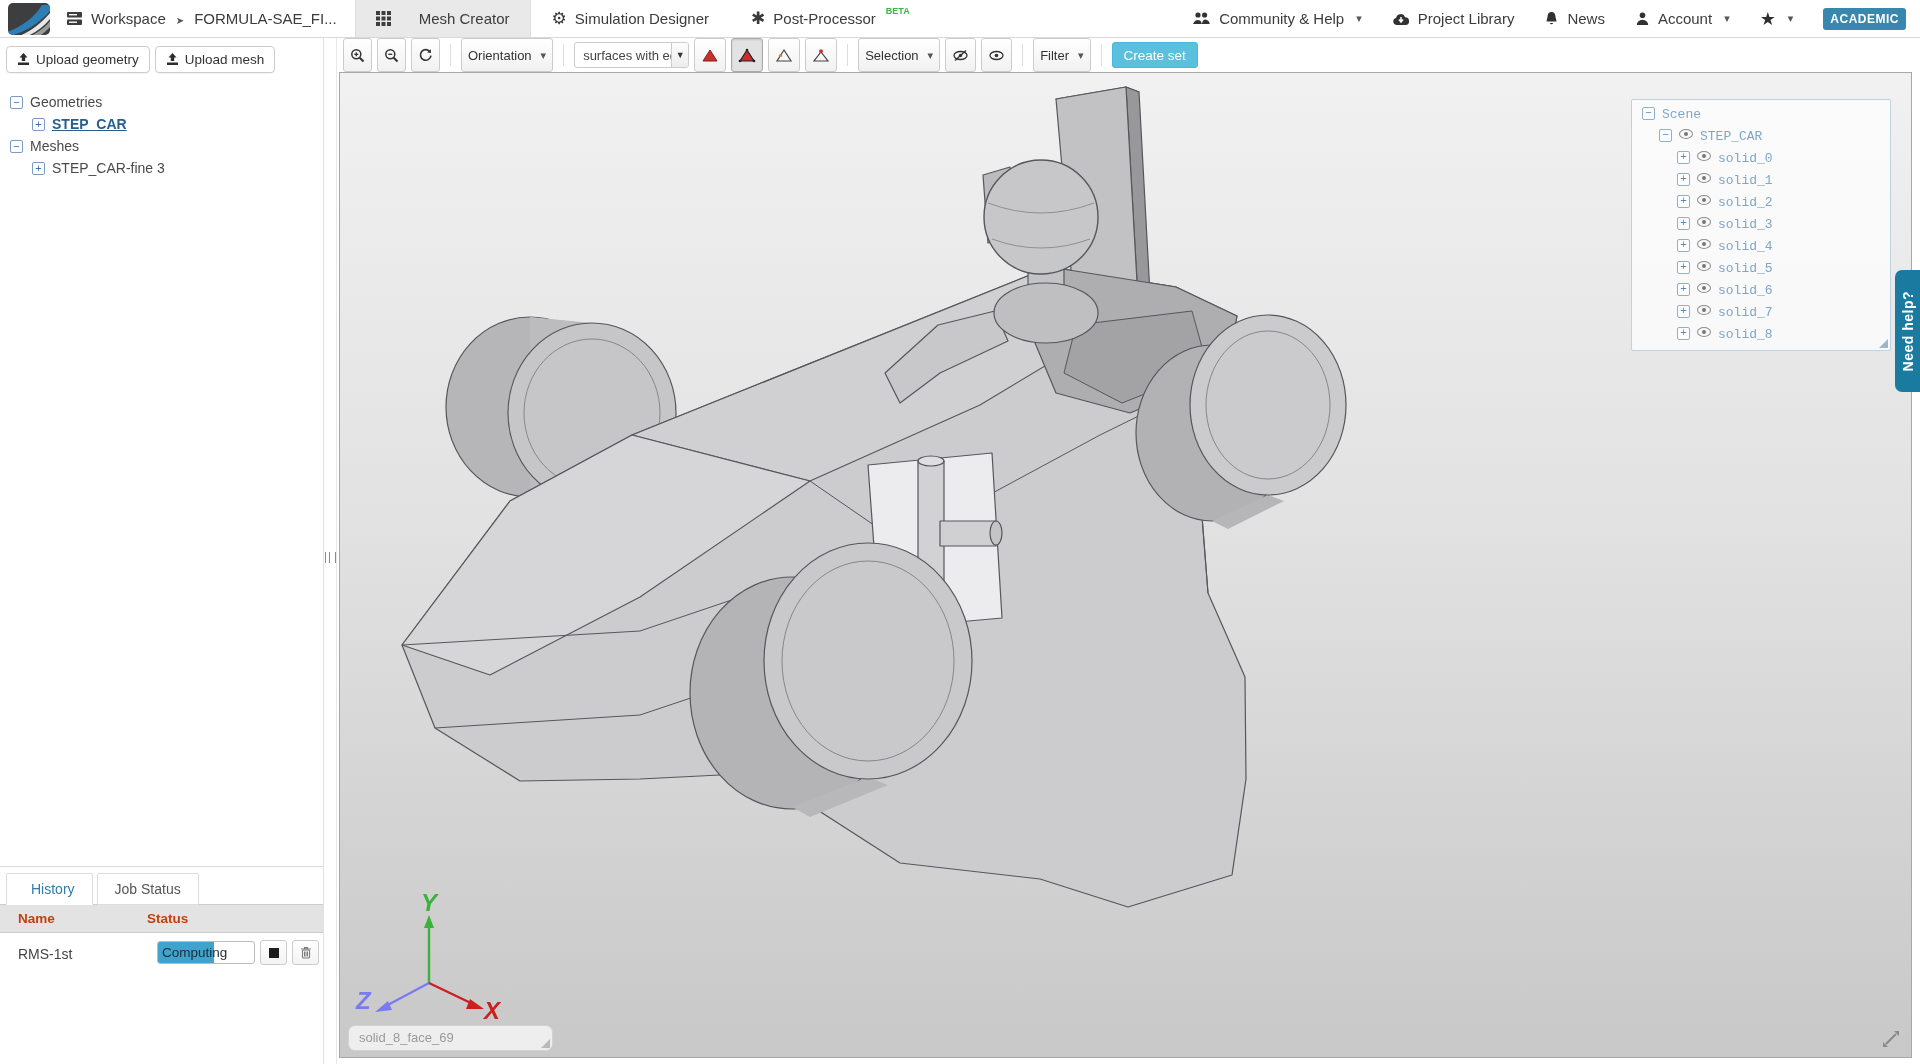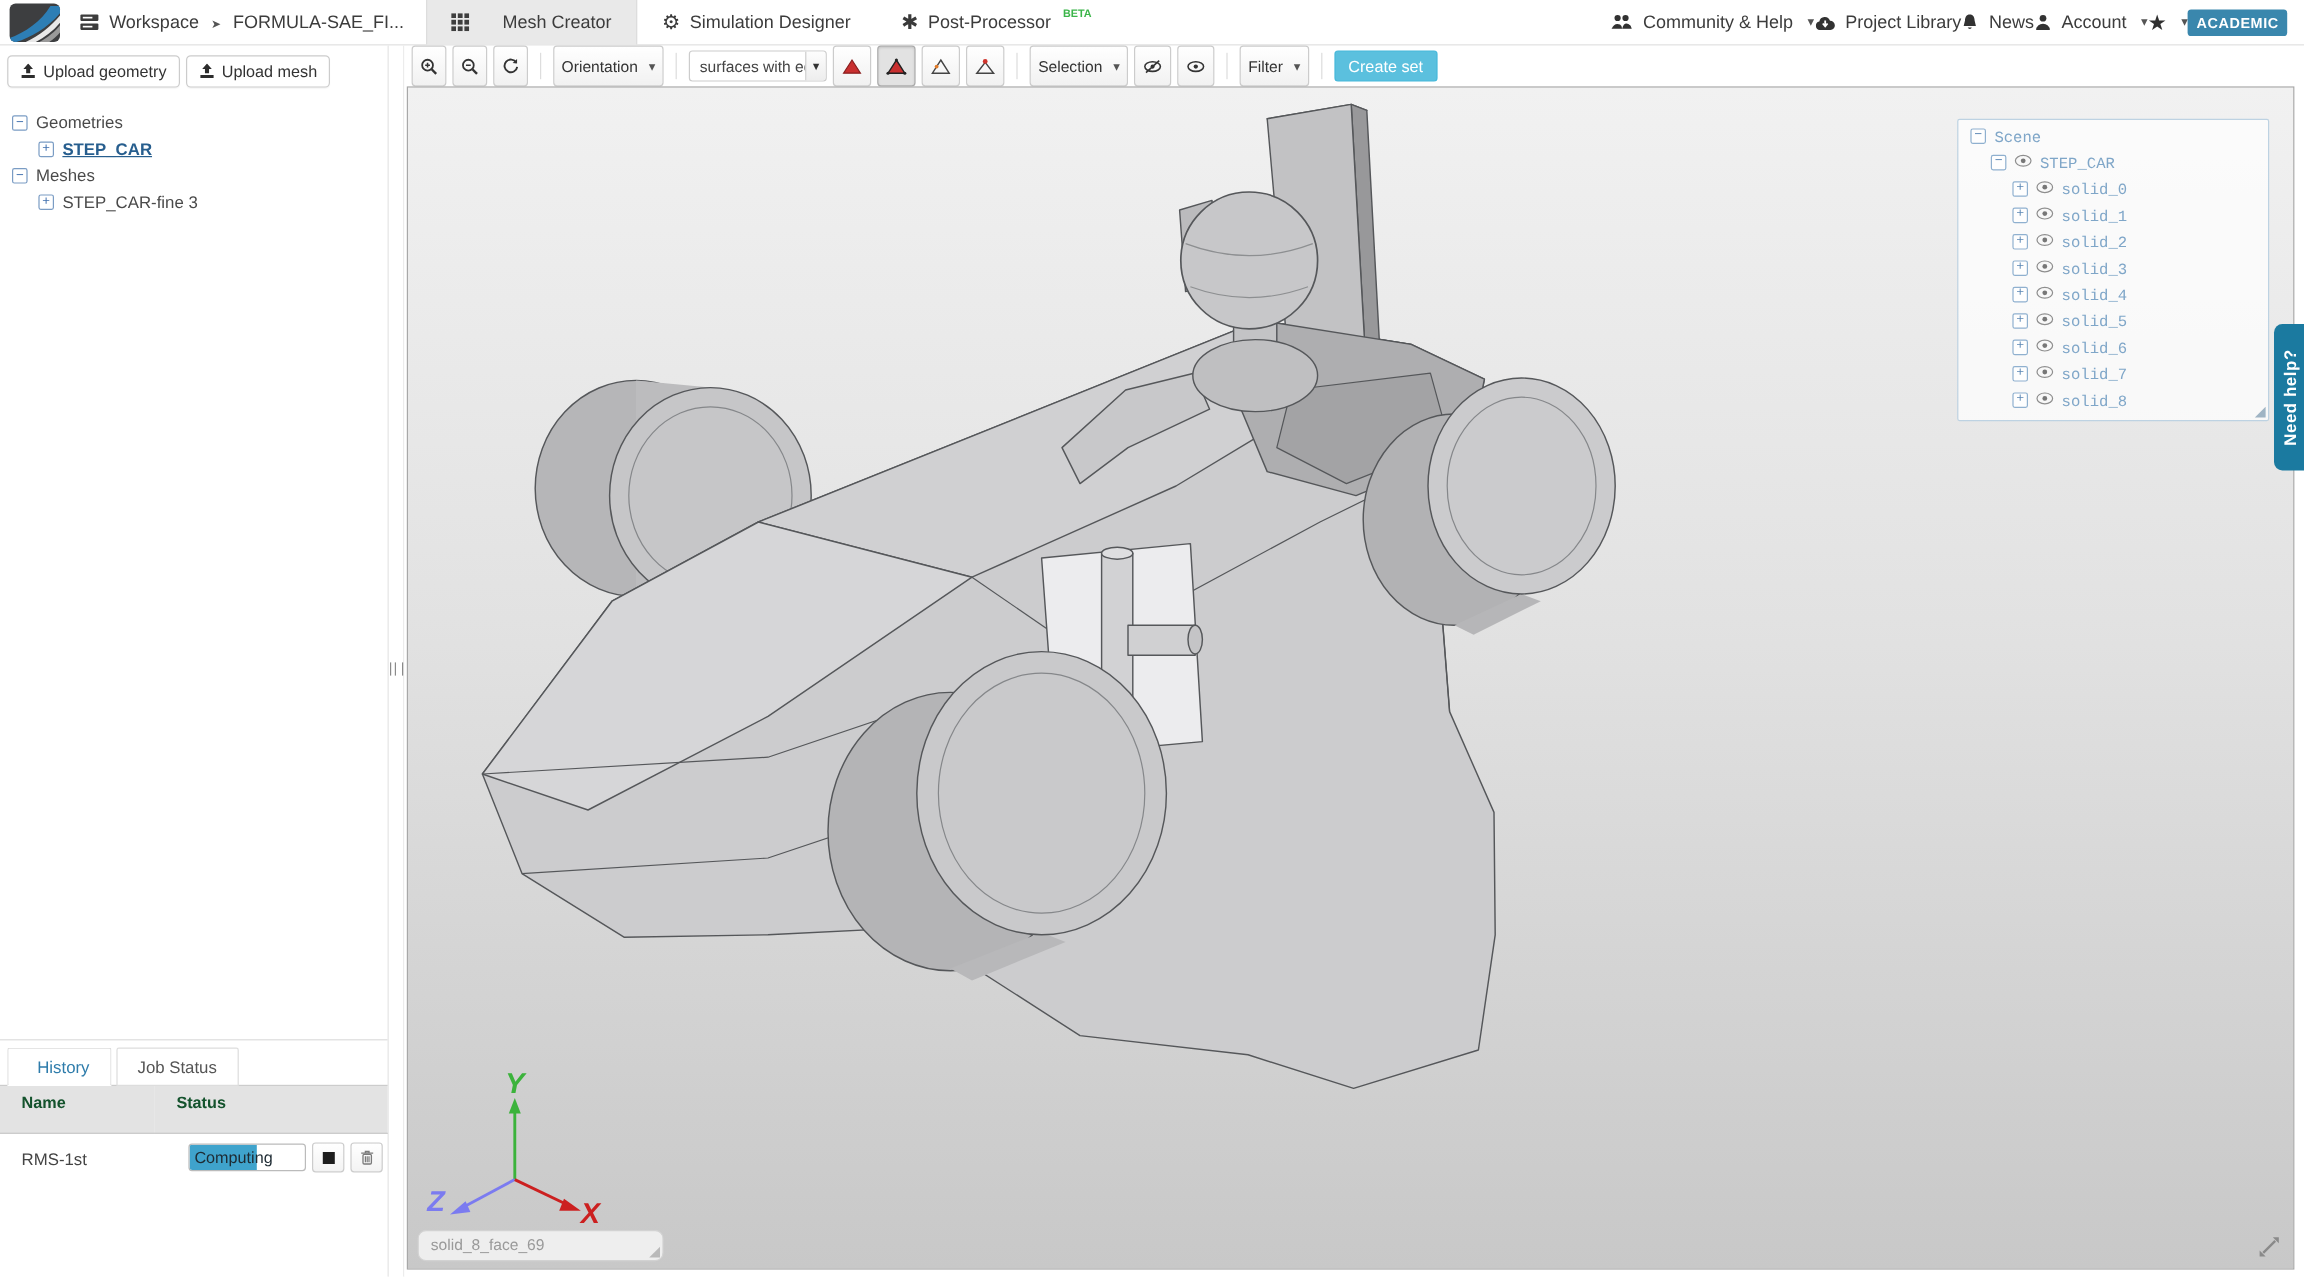--- a/index.html
+++ b/index.html
@@ -15,21 +15,21 @@
   .crumb { display:flex; align-items:center; gap:8px; padding:0 18px 0 16px;
     font-size:15px; color:#3c3c3c; white-space:nowrap; }
   .crumb .arrow::before { content:"➤"; font-size:10px; color:#555; margin:0 2px; }
   .nav-tabs { display:flex; align-items:stretch; }
   .nav-tab { display:flex; align-items:center; gap:8px; padding:0 20px;
     font-size:15px; color:#3c3c3c; cursor:pointer; position:relative;
     border-left:1px solid transparent; border-right:1px solid transparent; }
   .nav-tab.active { background:#e9e9e9; border-color:#ddd;gap:28px; }
   .beta { color:var(--beta_green); font-size:9px; font-weight:bold;
     position:relative; top:-8px; margin-left:2px; }
-  .nav-right { margin-left:auto; display:flex; align-items:center; 
+  .nav-right { margin-left:auto; display:flex; align-items:center; gap:30px;
     padding-right:14px; font-size:15px; color:#3c3c3c; white-space:nowrap; }
   .nav-item { display:flex; align-items:center; gap:8px; cursor:pointer; }
   .caret::after { content:"▾"; font-size:11px; color:#555; margin-left:4px; }
   .gear-glyph { font-size:17px; line-height:1; color:#3a3a3a; }
   .star-glyph { font-size:18px; color:#2f2f2f; }
   .badge-academic { background:var(--accent_blue); color:#fff; font-size:12px;
     font-weight:bold; padding:4px 7px; border-radius:3px; letter-spacing:.5px; }
 
   
   .main { display:flex; height:1026px; }
@@ -62,21 +62,21 @@
   
   .spacer { flex:1; }
   .history { border-top:1px solid #ddd; height:198px; }
   .h-tabs { display:flex; padding:6px 0 0 6px; position:relative; }
   .h-tab { padding:7px 17px; font-size:14px; border:1px solid #ddd; background:#fff;
     color:#555; cursor:pointer; margin-right:4px; border-radius:2px 2px 0 0; }
   .h-tab.active { color:#2e7cab; border-bottom-color:#fff;padding-left:24px; }
   .h-table { width:100%; border-collapse:collapse; margin-top:-1px; }
   .h-table thead th { background:#e3e3e3; border-top:1px solid #ccc;
     border-bottom:1px solid #ccc; text-align:left; font-size:13.5px;
-    padding:6px 8px 18px 18px; color:#14532d; }
+    padding:6px 8px 6px 18px; color:#c2410c; }
   .h-table td { padding:7px 4px 7px 18px; font-size:14px; color:#444; }
   .status-box { position:relative; width:98px; height:23px; border:1px solid #bbb;
     border-radius:3px; background:#fff; overflow:hidden; }
   .status-fill { position:absolute; left:0; top:0; bottom:0; width:58%;
     background:var(--progress_blue); }
   .status-text { position:absolute; left:4px; top:3px; font-size:13.5px; color:#1e2b33; }
   .mini-btn { width:27px; height:25px; border:1px solid #ccc; border-radius:3px;
     background:linear-gradient(#fff,#f3f3f3); display:inline-flex; align-items:center;
     justify-content:center; cursor:pointer; margin-left:5px; vertical-align:middle; }
   .stop-square { width:10px; height:10px; background:#1d1d1d; }

